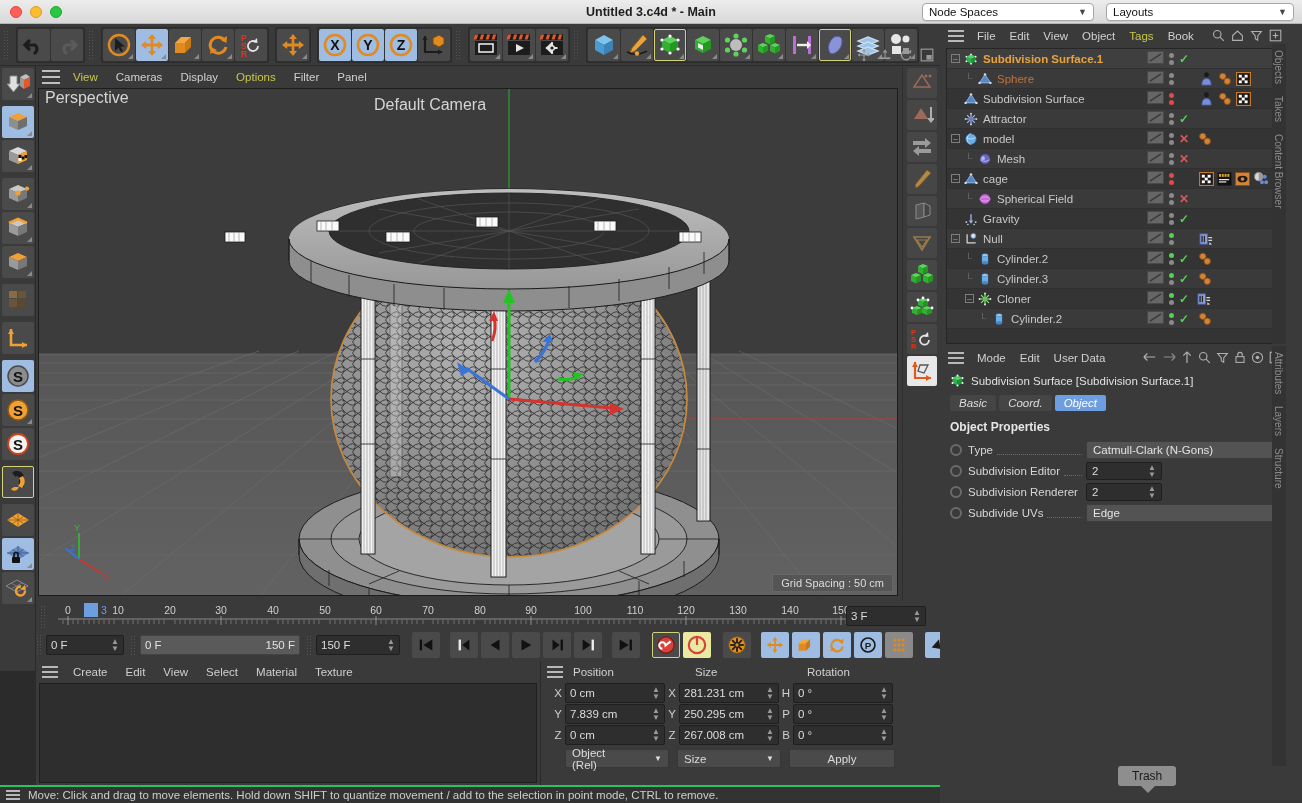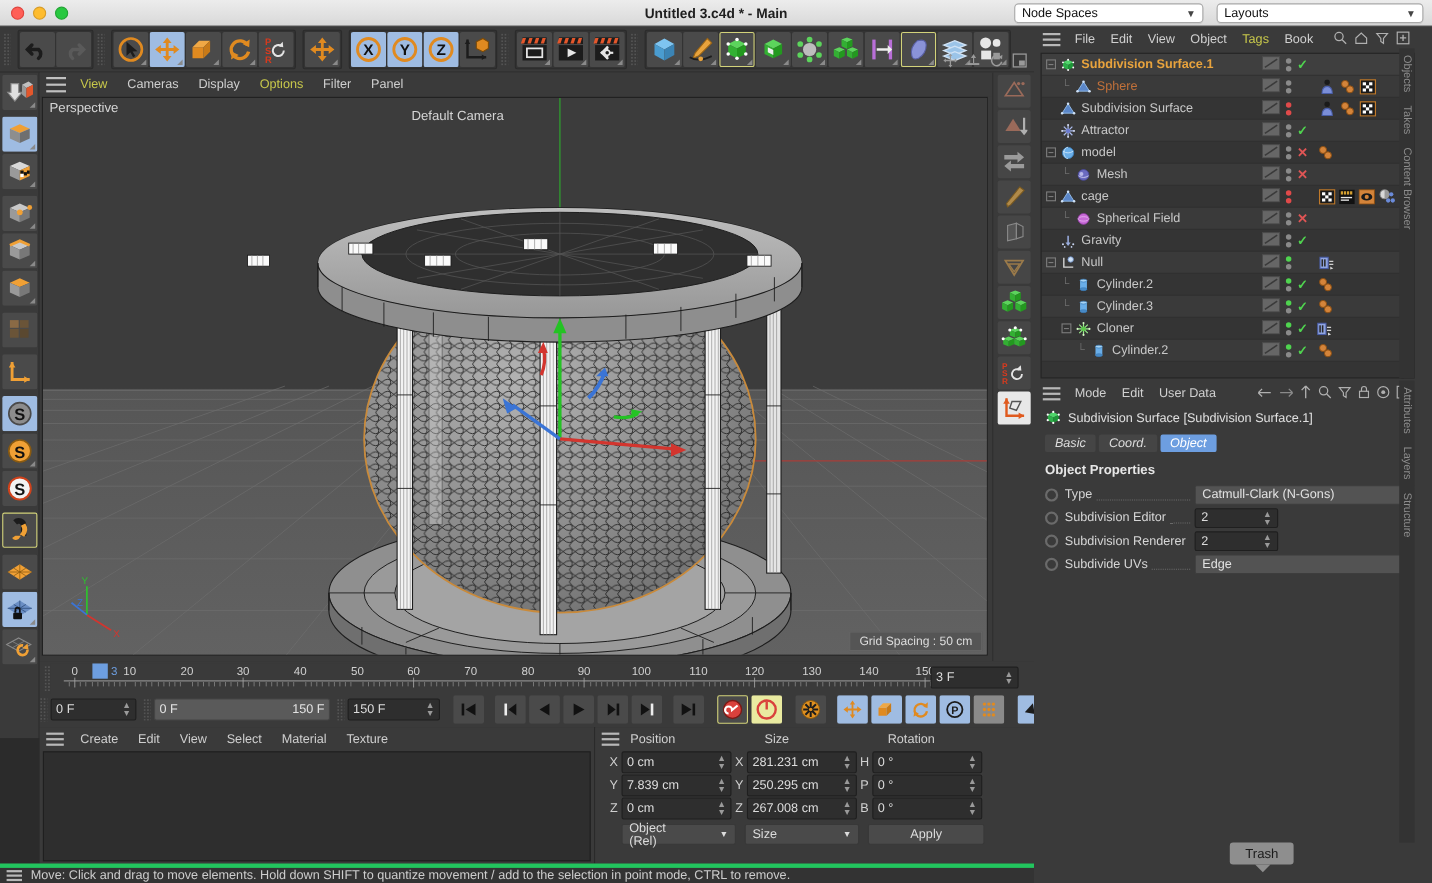--- a/index.html
+++ b/index.html
@@ -85,21 +85,21 @@
   #hamb i{ display:block; height:2px; background:#c0c0c0; }
   .hamb{ width:16px; height:12px; display:flex; flex-direction:column; justify-content:space-between;}
   .hamb i{ display:block; height:2px; background:#b8b8b8; }
 
   #vp{
     position:absolute; left:2px; top:22px; width:860px; height:508px;
     background:#4a4a4a; border:1px solid #1d1d1d; overflow:hidden;
   }
   #vp-head{
     position:absolute; left:0; top:0; width:100%; height:17px;
-    display:flex; align-items:center; color:#d5d5d5; font-size:12px; z-index:5;
+    display:flex; align-items:center; color:#d5d5d5; font-size:16px; z-index:5;
   }
   #vp-persp{ position:absolute; left:6px; }
   #vp-cam{ position:absolute; left:335px;margin-top:14px; }
   #vp-grid-label{
     position:absolute; right:4px; bottom:3px; background:#555; color:#ddd;
     font-size:11px; padding:2px 8px; border:1px solid #666; z-index:5;
   }
   #vp-icons{ position:absolute; right:6px; top:-18px; display:flex; gap:7px; z-index:6;}
 
   
@@ -188,21 +188,21 @@
   .pnum{ height:18px; width:76px; background:#2e2e2e; border:1px solid #1f1f1f; border-radius:2px;
     display:flex;align-items:center; padding:0 5px; font-size:11.5px; color:#dcdcdc;}
 
   
   .vtabs{ position:absolute; right:0; width:14px; background:#333; }
   .vtab{ writing-mode:vertical-rl; font-size:10px; color:#8d8d8d; padding:6px 1px; cursor:pointer;}
 
   
   #statusbar{
     position:absolute; left:0; bottom:0; width:940px; height:18px; background:#333;
-    display:flex; align-items:center; padding-left:6px; gap:8px; border-top:4px solid #22c55e;
+    display:flex; align-items:center; padding-left:6px; gap:8px; border-top:2px solid #22c55e;
   }
   #statustext{ font-size:11.5px; color:#cdcdcd; }
 
   
   #trash-tip{
     position:absolute; left:1118px; top:766px; background:#8e8e8e; color:#1a1a1a;
     font-size:12px; padding:3px 14px; border-radius:3px; z-index:30;
   }
   #trash-tip::after{
     content:""; position:absolute; left:50%; margin-left:-6px; bottom:-7px;

